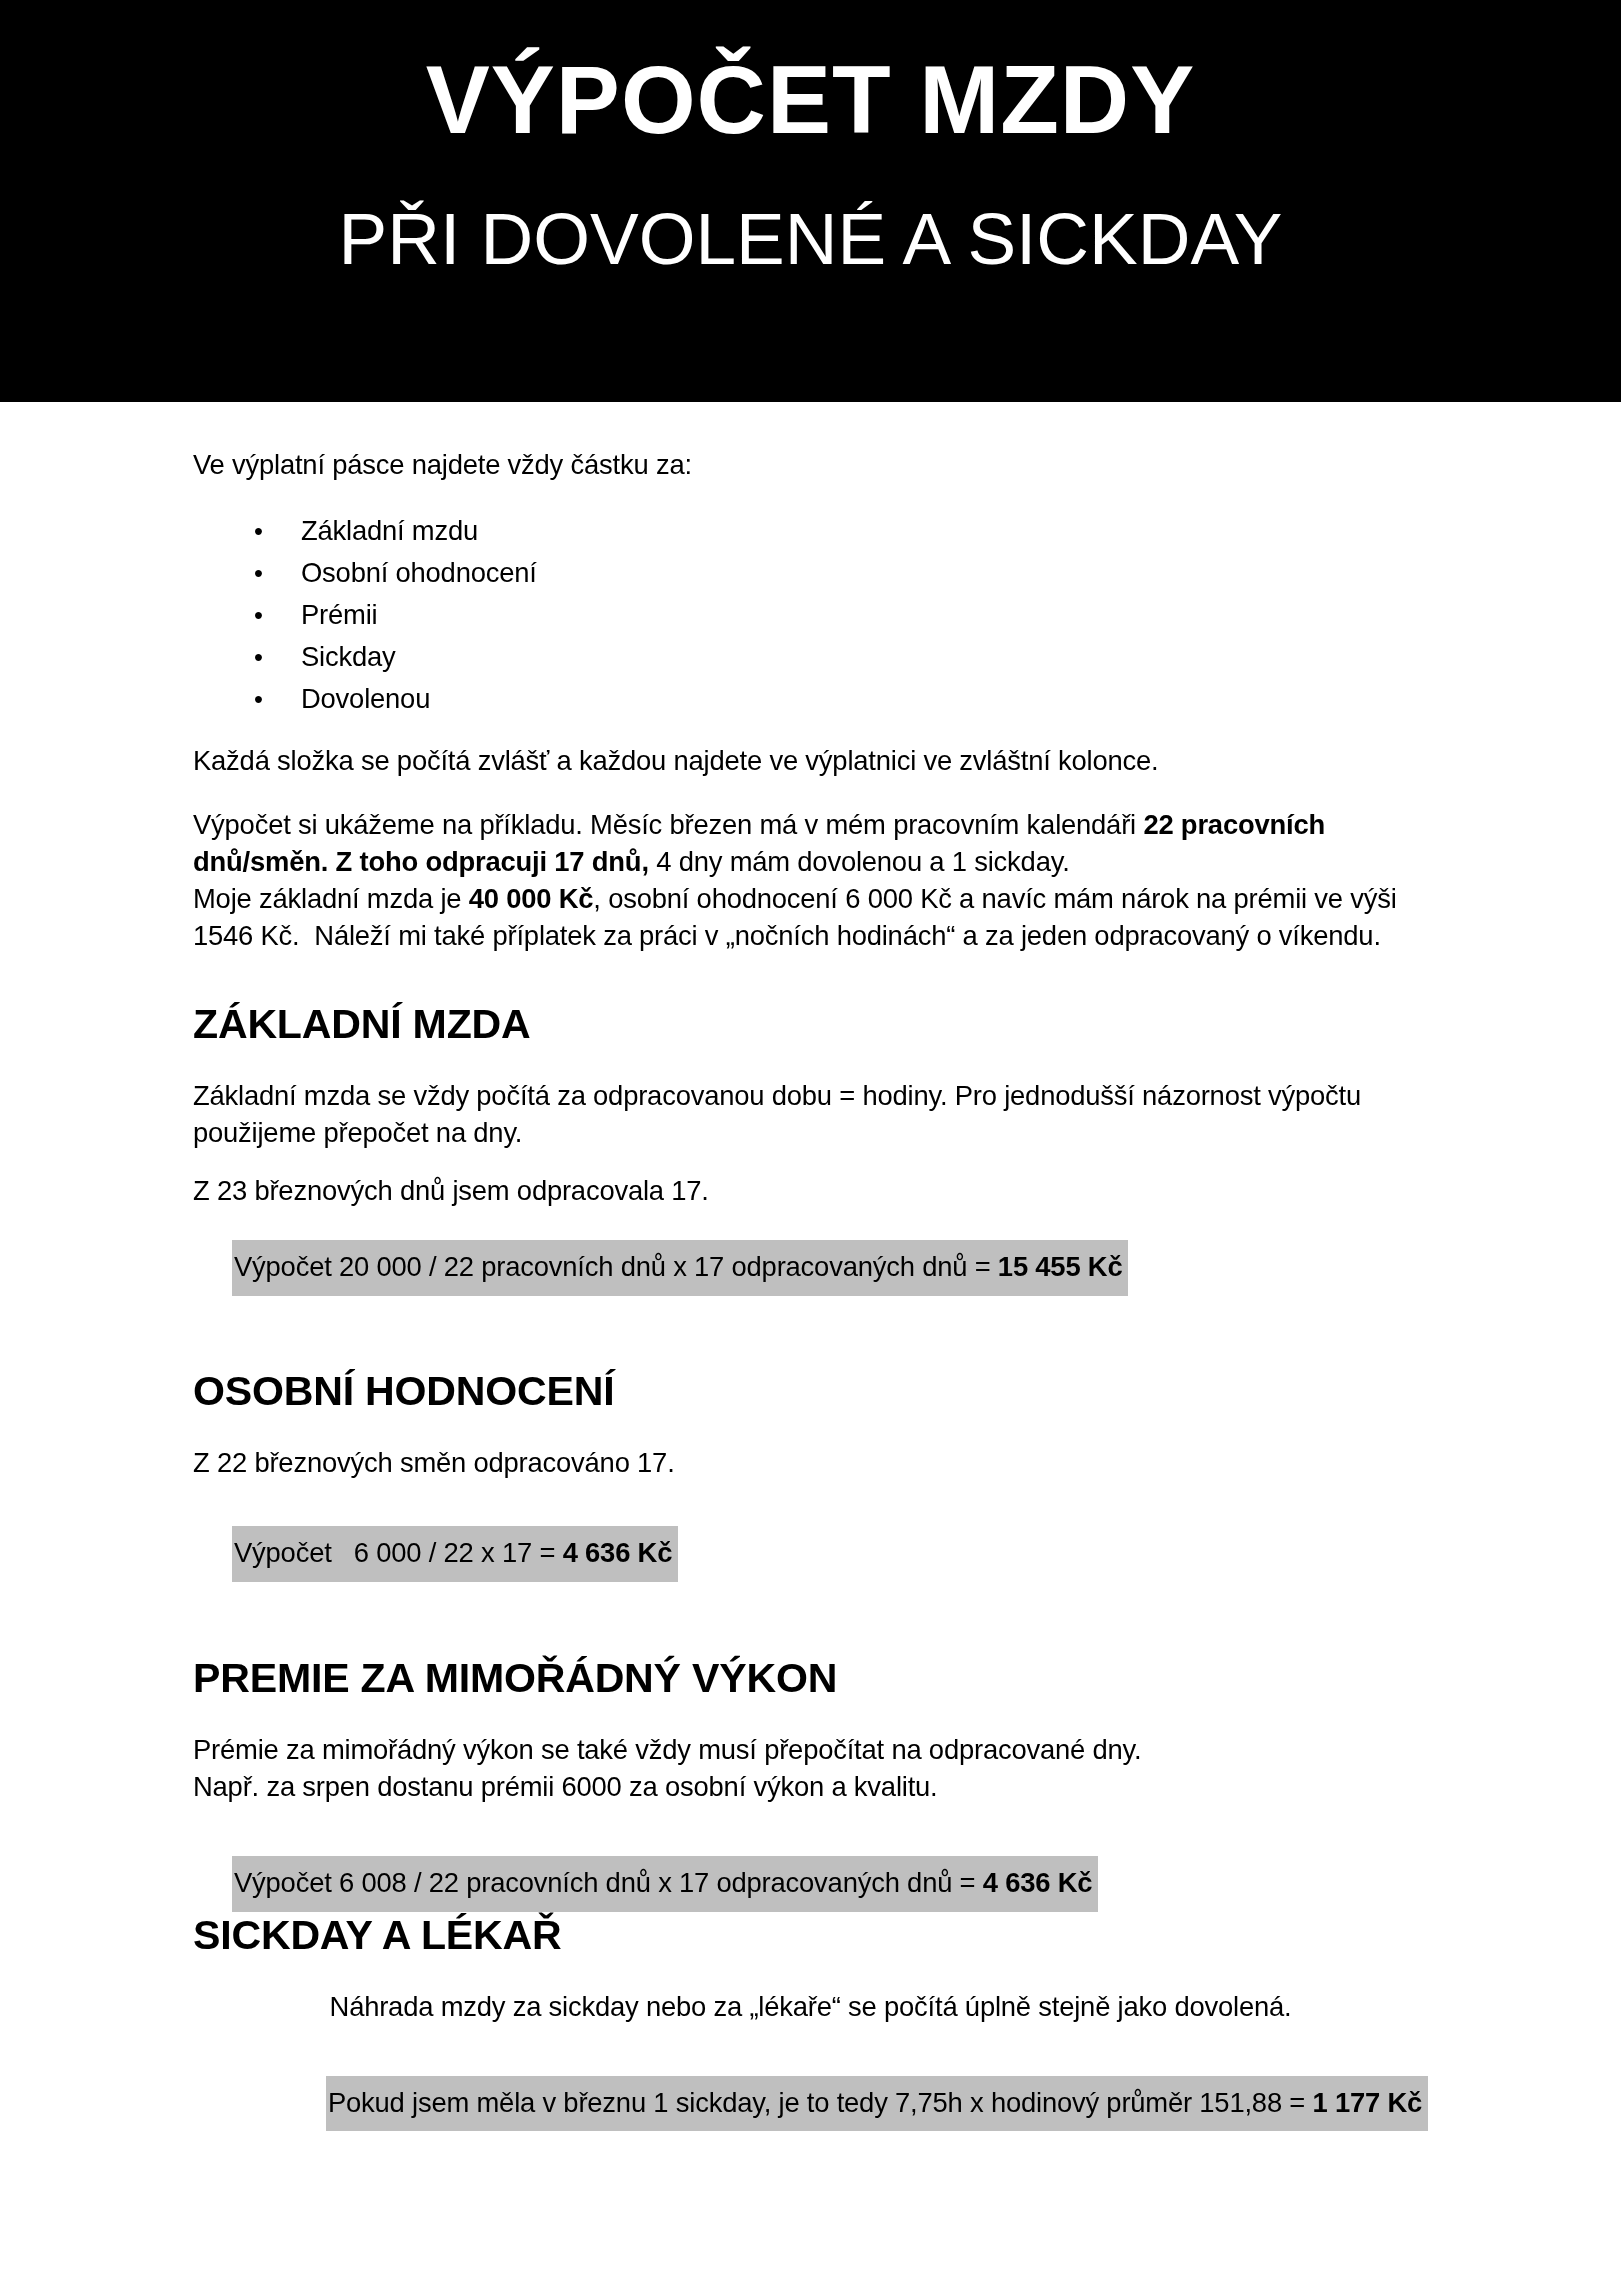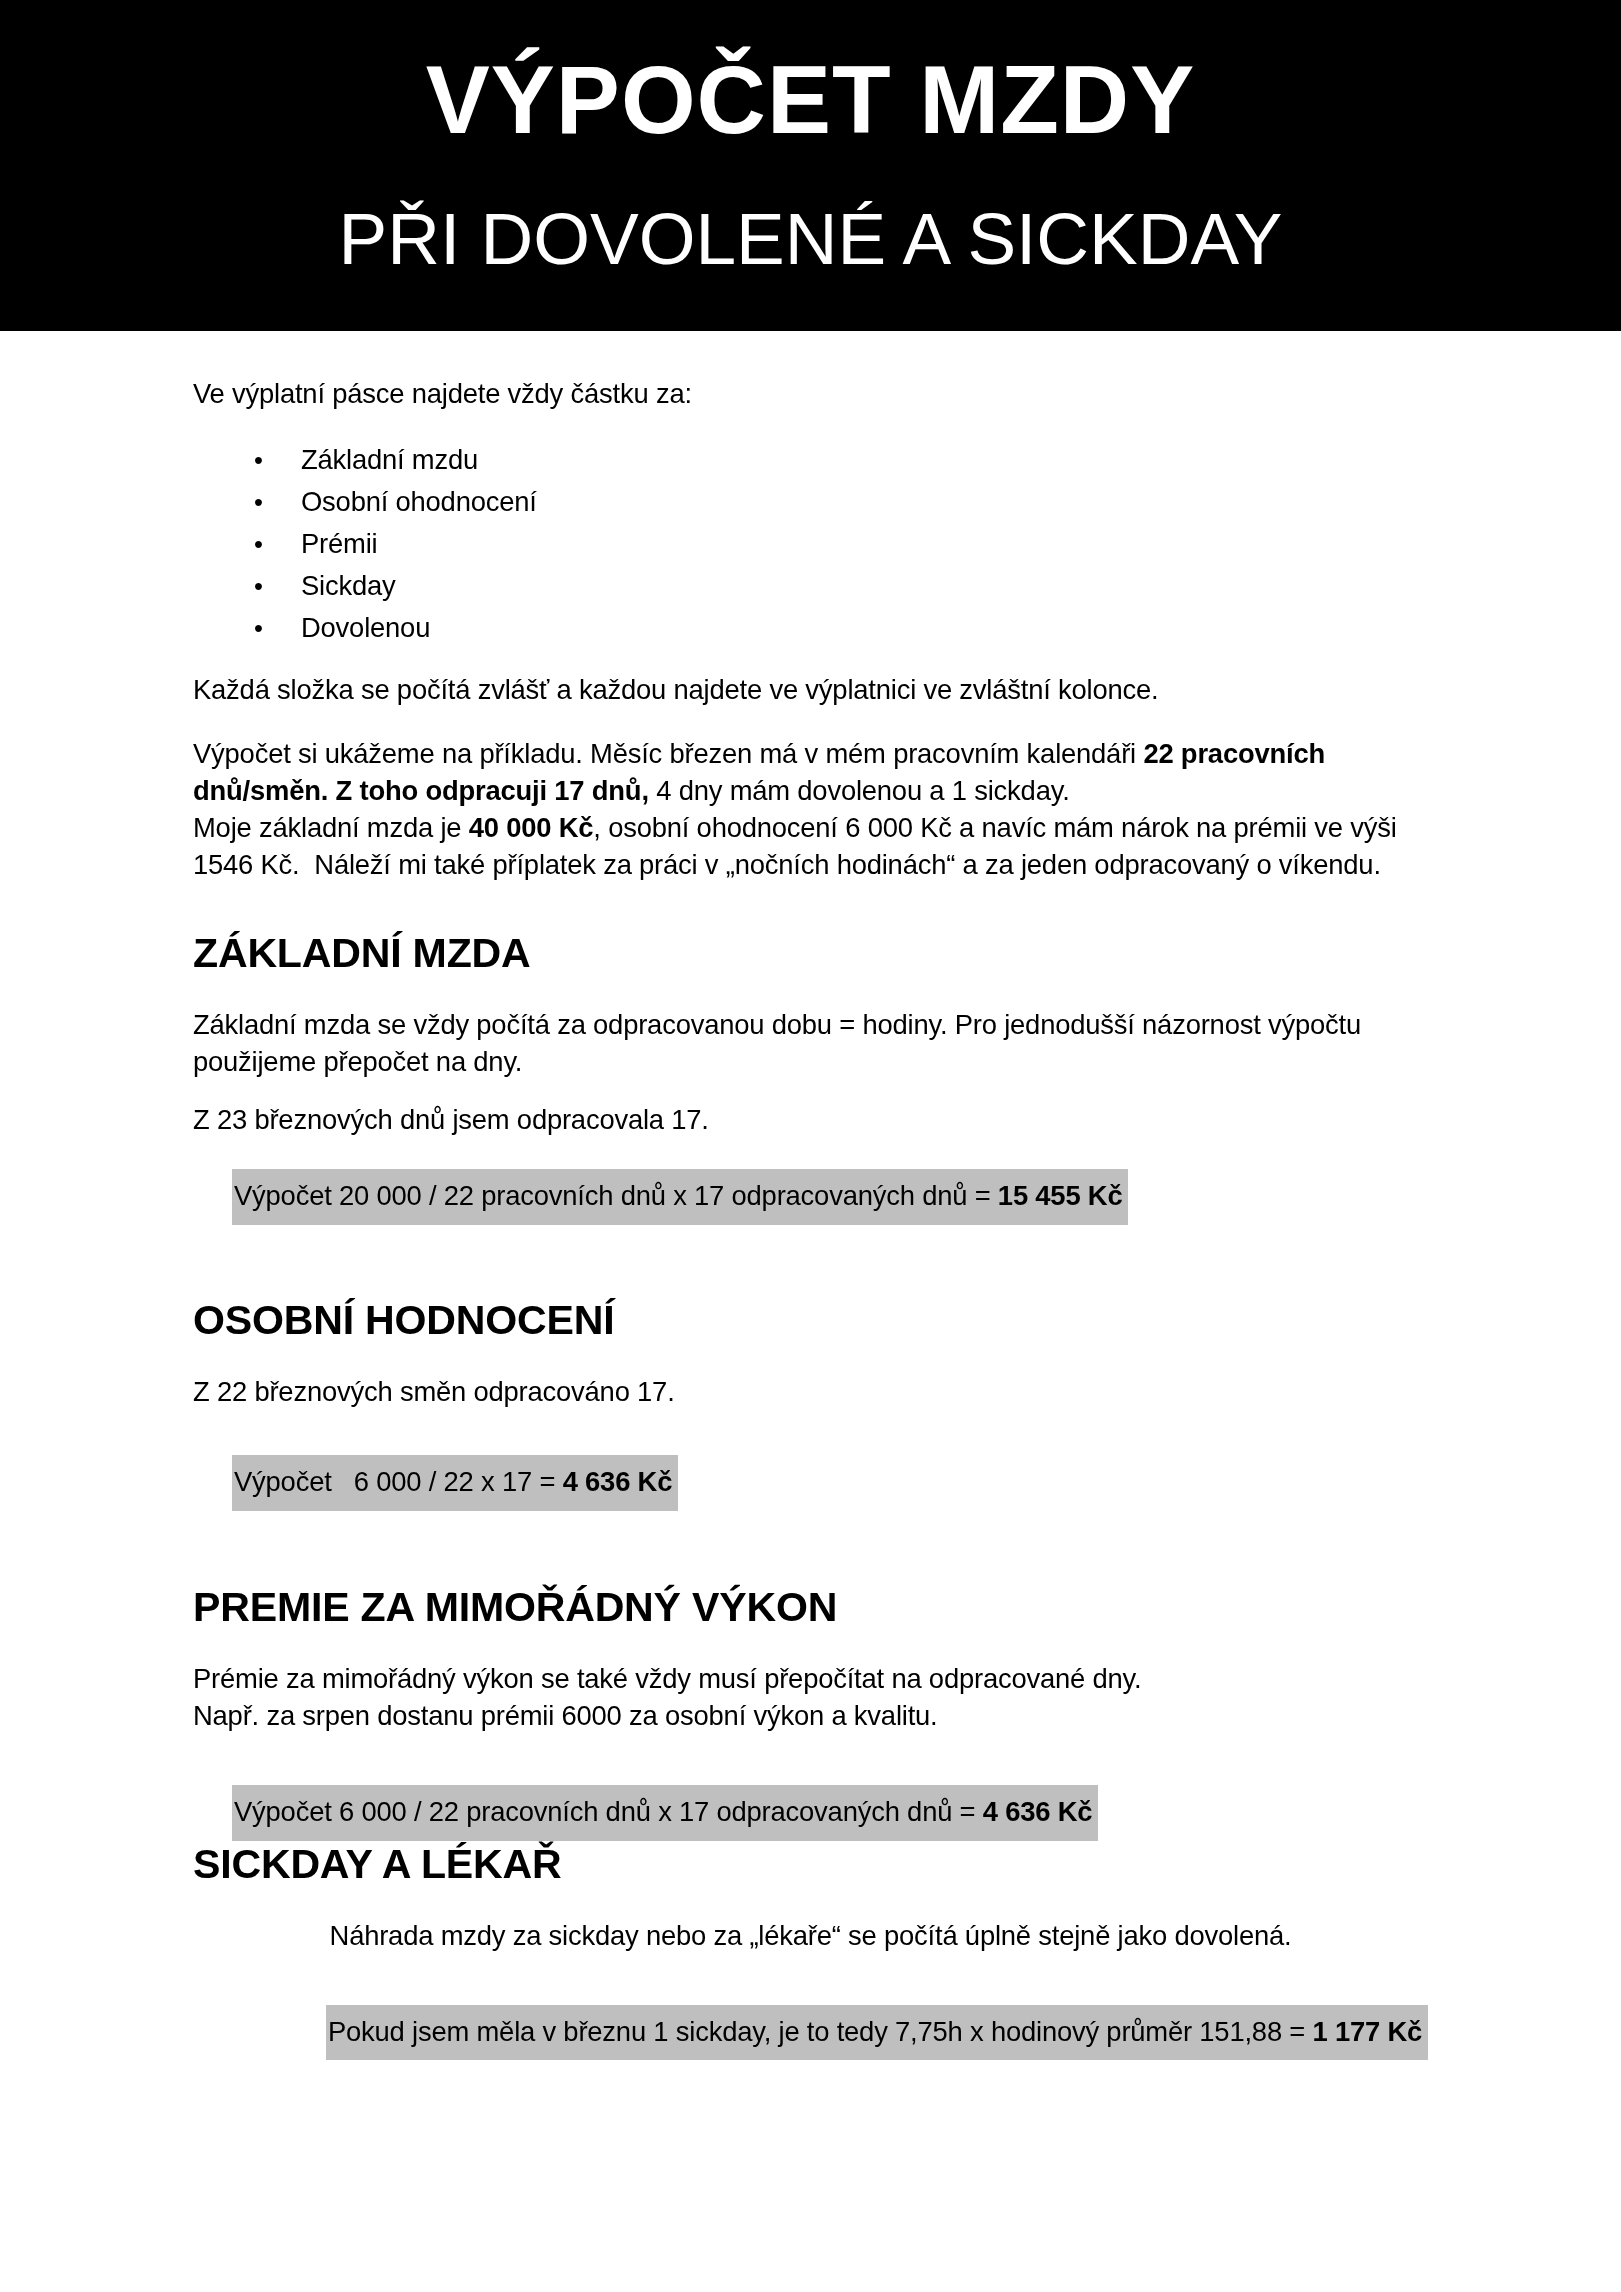--- a/index.html
+++ b/index.html
@@ -4,21 +4,21 @@
 <style>
   html, body { margin: 0; padding: 0; background: #ffffff; }
   body {
     width: 1621px; height: 2293px;
     font-family: "Liberation Sans", "DejaVu Sans", sans-serif;
     color: #000000;
     position: relative;
     overflow: hidden;
   }
   .banner {
-    width: 1621px; height: 331px;
+    width: 1621px; height: 402px;
     background: #000000;
     text-align: center;
     overflow: hidden;
   }
   .banner-title {
     margin: 0; padding-top: 53px;
     color: #ffffff;
     font-size: 96px; font-weight: 700;
     line-height: 94px;
     letter-spacing: 1px;
@@ -129,21 +129,21 @@
     </div>
   </section>
 
   <section>
     <h2 class="heading h-premie">PREMIE ZA MIMOŘÁDNÝ VÝKON</h2>
     <div class="p-premie">
       <div class="line">Prémie za mimořádný výkon se také vždy musí přepočítat na odpracované dny.</div>
       <div class="line">Např. za srpen dostanu prémii 6000 za osobní výkon a kvalitu.</div>
     </div>
     <div class="hl hl-3">
-      <span class="hl-bg"><span>Výpočet 6 000 / 22 pracovních dnů x 17 odpracovaných dnů = </span><strong>4 636 Kč</strong></span>
+      <span class="hl-bg"><span>Výpočet 6 008 / 22 pracovních dnů x 17 odpracovaných dnů = </span><strong>4 636 Kč</strong></span>
     </div>
   </section>
 
   <section>
     <h2 class="heading h-sickday">SICKDAY A LÉKAŘ</h2>
     <div class="p-sickday">
       <div class="line">Náhrada mzdy za sickday nebo za „lékaře“ se počítá úplně stejně jako dovolená.</div>
     </div>
     <div class="hl hl-4">
       <span class="hl-bg"><span>Pokud jsem měla v březnu 1 sickday, je to tedy 7,75h x hodinový průměr 151,88 = </span><strong>1 177 Kč</strong></span>

